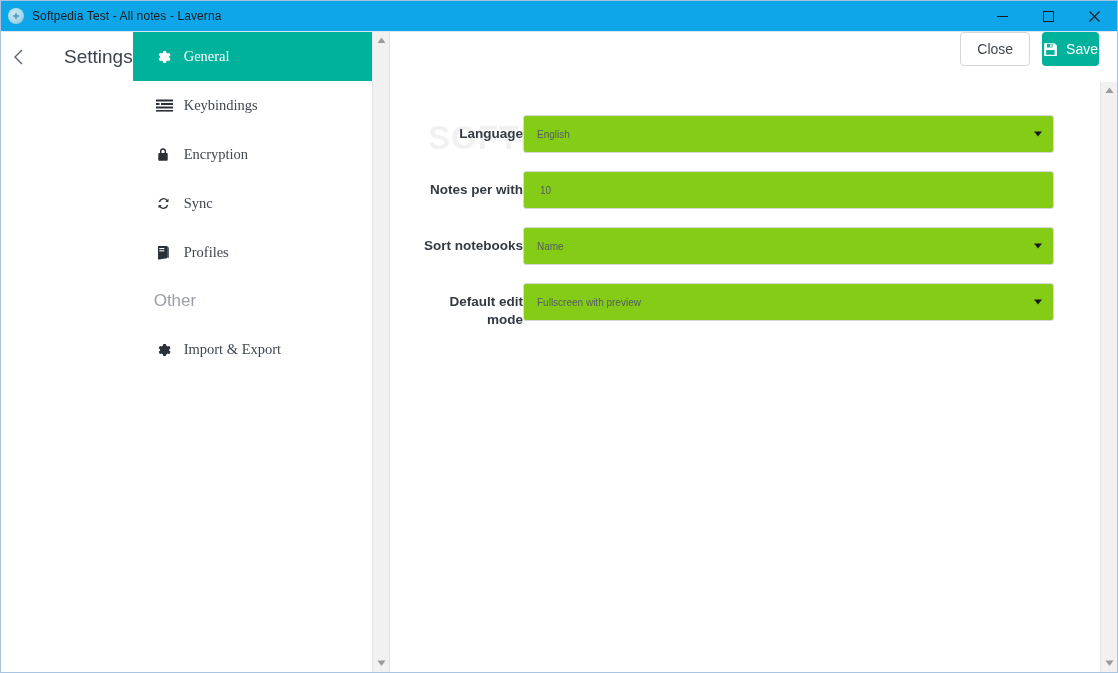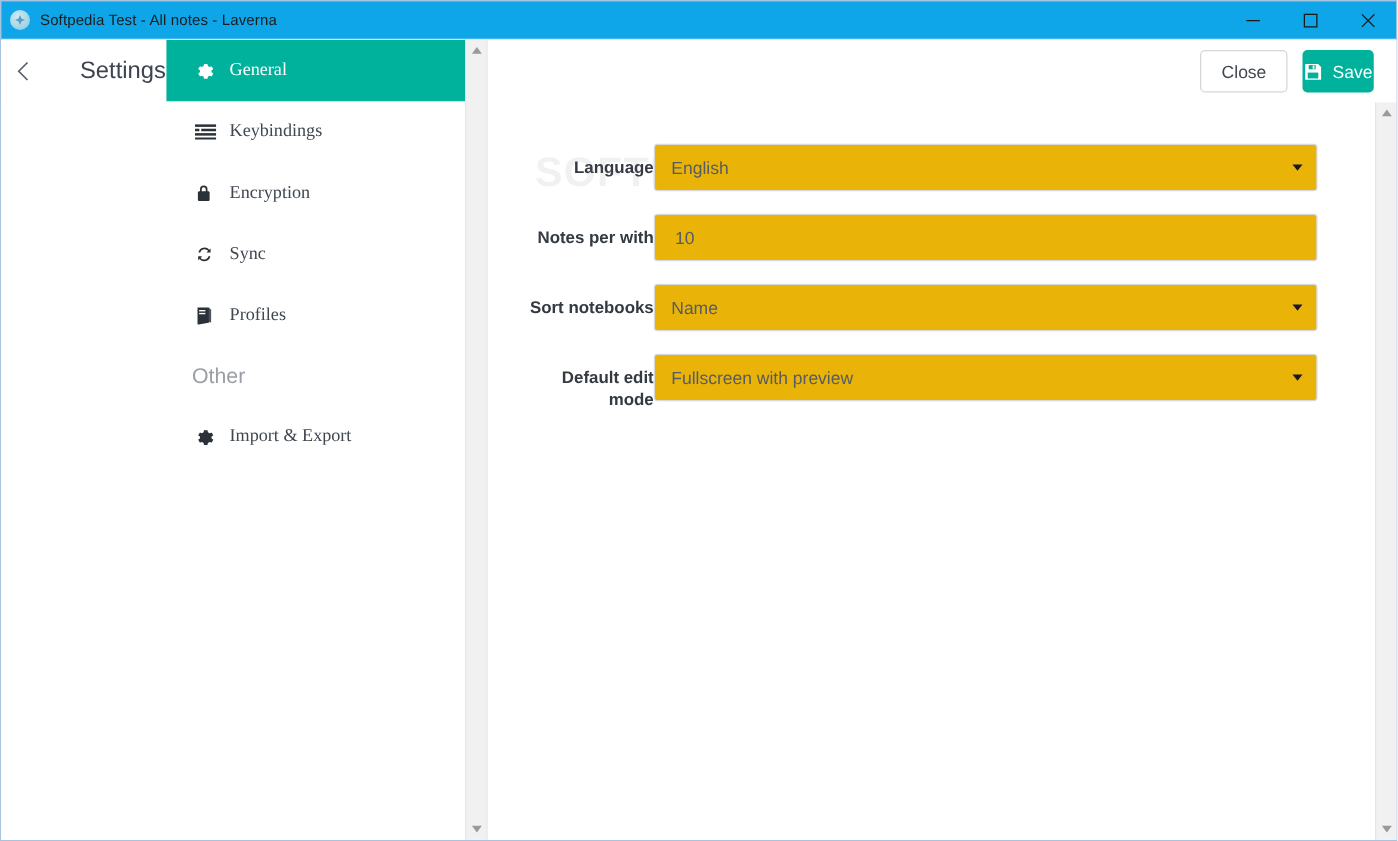--- a/index.html
+++ b/index.html
@@ -132,21 +132,21 @@
   .sb-arrow svg { display: block; }
   .sb-track { flex: 1 1 auto; width: 17px; }
 
   
   .right-panel {
     flex: 1 1 auto; display: flex; flex-direction: column;
     min-width: 0; background: #ffffff;
   }
   .toolbar {
     height: 50px; flex: 0 0 50px;
-    display: flex; align-items: center; justify-content: flex-end;
+    display: flex; justify-content: flex-end;
     padding-right: 18px; gap: 12px;
     background: #ffffff;
   }
   .btn-close {
     height: 34px; min-width: 62px;
     padding: 0 16px;
     background: #ffffff;
     border: 1px solid #d6d6d6;
     border-radius: 4px;
     font-size: 14px; color: #3f4750;
@@ -185,24 +185,24 @@
     font-weight: bold;
     color: #333a42;
     line-height: 18px;
     padding-top: 10px;
   }
   .form-control {
     flex: 1 1 auto;
     height: 38px;
     border: 1px solid #d9d9d9;
     border-radius: 3px;
-    background: #eab308;
+    background: #84cc16;
     display: flex; align-items: center;
     padding: 0 13px;
-    font-size: 14px;
+    font-size: 10px;
     color: #555c63;
     position: relative;
     cursor: pointer;
   }
   .form-control.input-field { cursor: text; padding-left: 16px; }
   .select-caret {
     position: absolute; right: 11px; top: 50%;
     transform: translateY(-50%);
     width: 0; height: 0;
     border-left: 4px solid transparent;

